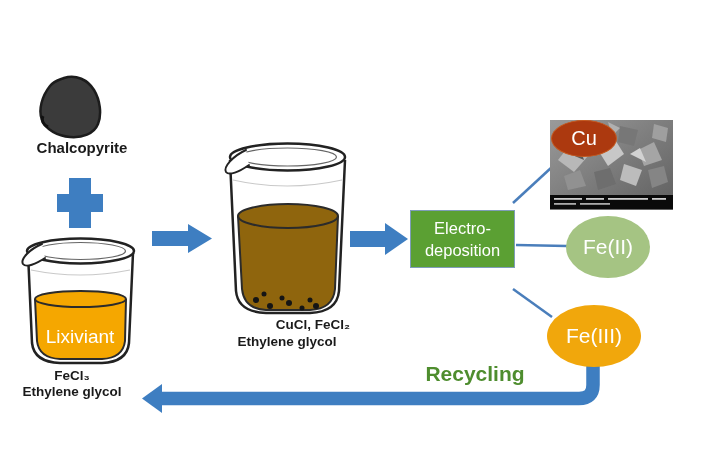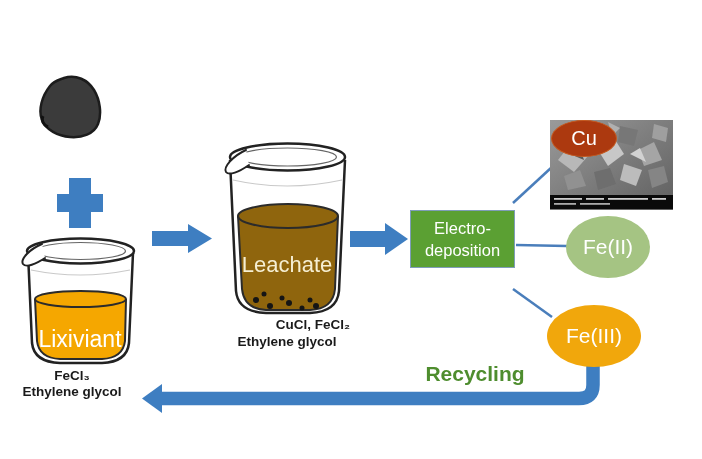--- a/index.html
+++ b/index.html
@@ -10,21 +10,21 @@
   .abs{position:absolute;}
   .label{color:#1a1a1a;text-align:center;line-height:1.1;}
   
   .rock{left:36px;top:74px;}
   .chalco-label{left:20px;top:140px;width:124px;font-size:15px;font-weight:bold;}
   
   .plus{left:57px;top:178px;}
   
   .beaker1{left:18px;top:236px;}
   .beaker2{left:220px;top:140px;}
-  .lixiviant-label{left:18px;top:327px;width:124px;font-size:23px;color:#fff;z-index:2;}
+  .lixiviant-label{left:18px;top:327px;width:124px;font-size:19px;color:#fff;z-index:2;}
   .leachate-label{left:222px;top:253px;width:130px;font-size:22px;color:#F6EFD3;z-index:2;}
   .fecl3{left:12px;top:369px;width:120px;font-size:13.5px;font-weight:bold;}
   .eg1{left:12px;top:385px;width:120px;font-size:13.5px;font-weight:bold;}
   .cucl{left:224px;top:318px;width:126px;font-size:13.5px;font-weight:bold;text-align:right;}
   .eg2{left:224px;top:335px;width:126px;font-size:13.5px;font-weight:bold;}
   
   .arrow1{left:152px;top:223px;}
   .arrow2{left:350px;top:223px;}
   
   .greenbox{
@@ -51,20 +51,21 @@
 </head>
 <body>
 
 <div class="canvas">
 
   <svg class="abs rock" width="80" height="70" viewBox="0 0 80 70">
     <path d="M 28,4 C 40,0 52,6 58,16 C 64,26 66,40 62,50 C 58,60 46,64 34,63
              C 22,62 10,56 6,46 C 2,36 6,22 14,12 C 18,7 23,6 28,4 Z" fill="#3B3B3B" stroke="#1c1c1c" stroke-width="2.5"></path>
     <path d="M 7,42 C 5,46 7,51 12,53" fill="none" stroke="#111" stroke-width="3"></path>
   </svg>
+  <div class="abs label chalco-label">Chalcopyrite</div>
 
   <svg class="abs plus" width="46" height="50" viewBox="0 0 46 50">
     <rect x="12" y="0" width="22" height="50" fill="#3E7EC1"></rect>
     <rect x="0" y="16" width="46" height="18" fill="#3E7EC1"></rect>
   </svg>
 
   <svg class="abs beaker1" width="124" height="132" viewBox="0 0 124 132">
     <path d="M 10,17 L 14,107 Q 16,126 42,127 L 84,127 Q 109,126 111,107 L 115,17" fill="#ffffff" stroke="#222" stroke-width="2.5" stroke-linejoin="round"></path>
     <path d="M 17,63 L 19,105 Q 21,122 42,123 L 84,123 Q 105,122 107,105 L 108,63 Z" fill="#F5A700"></path>
     <ellipse cx="62.5" cy="63" rx="45.5" ry="8" fill="#F5A700" stroke="#2b2b2b" stroke-width="2"></ellipse>
@@ -93,21 +94,20 @@
     <circle cx="62" cy="158" r="2.5" fill="#151515"></circle>
     <circle cx="69" cy="163" r="3" fill="#151515"></circle>
     <circle cx="82" cy="168" r="2.5" fill="#151515"></circle>
     <circle cx="90" cy="160" r="2.5" fill="#151515"></circle>
     <circle cx="96" cy="166" r="3" fill="#151515"></circle>
     <ellipse cx="67.5" cy="17" rx="57.5" ry="13.5" fill="#ffffff" stroke="#222" stroke-width="2.5"></ellipse>
     <ellipse cx="67.5" cy="17" rx="49" ry="9" fill="none" stroke="#666" stroke-width="1.2"></ellipse>
     <path d="M 26,10 C 13,16 3,27 6,32 C 9,36 19,32 29,25" fill="#ffffff" stroke="#222" stroke-width="2" stroke-linecap="round"></path>
     <path d="M 13,40 Q 67,52 122,40" fill="none" stroke="#c9c9c9" stroke-width="1.2"></path>
   </svg>
-  <div class="abs label leachate-label">Leachate</div>
   <div class="abs label cucl">CuCl, FeCl₂</div>
   <div class="abs label eg2">Ethylene glycol</div>
 
   <svg class="abs arrow2" width="59" height="33" viewBox="0 0 59 33">
     <polygon points="0,8 35,8 35,0 58,16 35,32 35,24 0,24" fill="#3E7EC1"></polygon>
   </svg>
 
   <svg class="abs overlay" width="702" height="459" viewBox="0 0 702 459">
     <line x1="513" y1="203" x2="552" y2="167" stroke="#4A7EBB" stroke-width="2.5"></line>
     <line x1="516" y1="245" x2="567" y2="246" stroke="#4A7EBB" stroke-width="2.5"></line>

